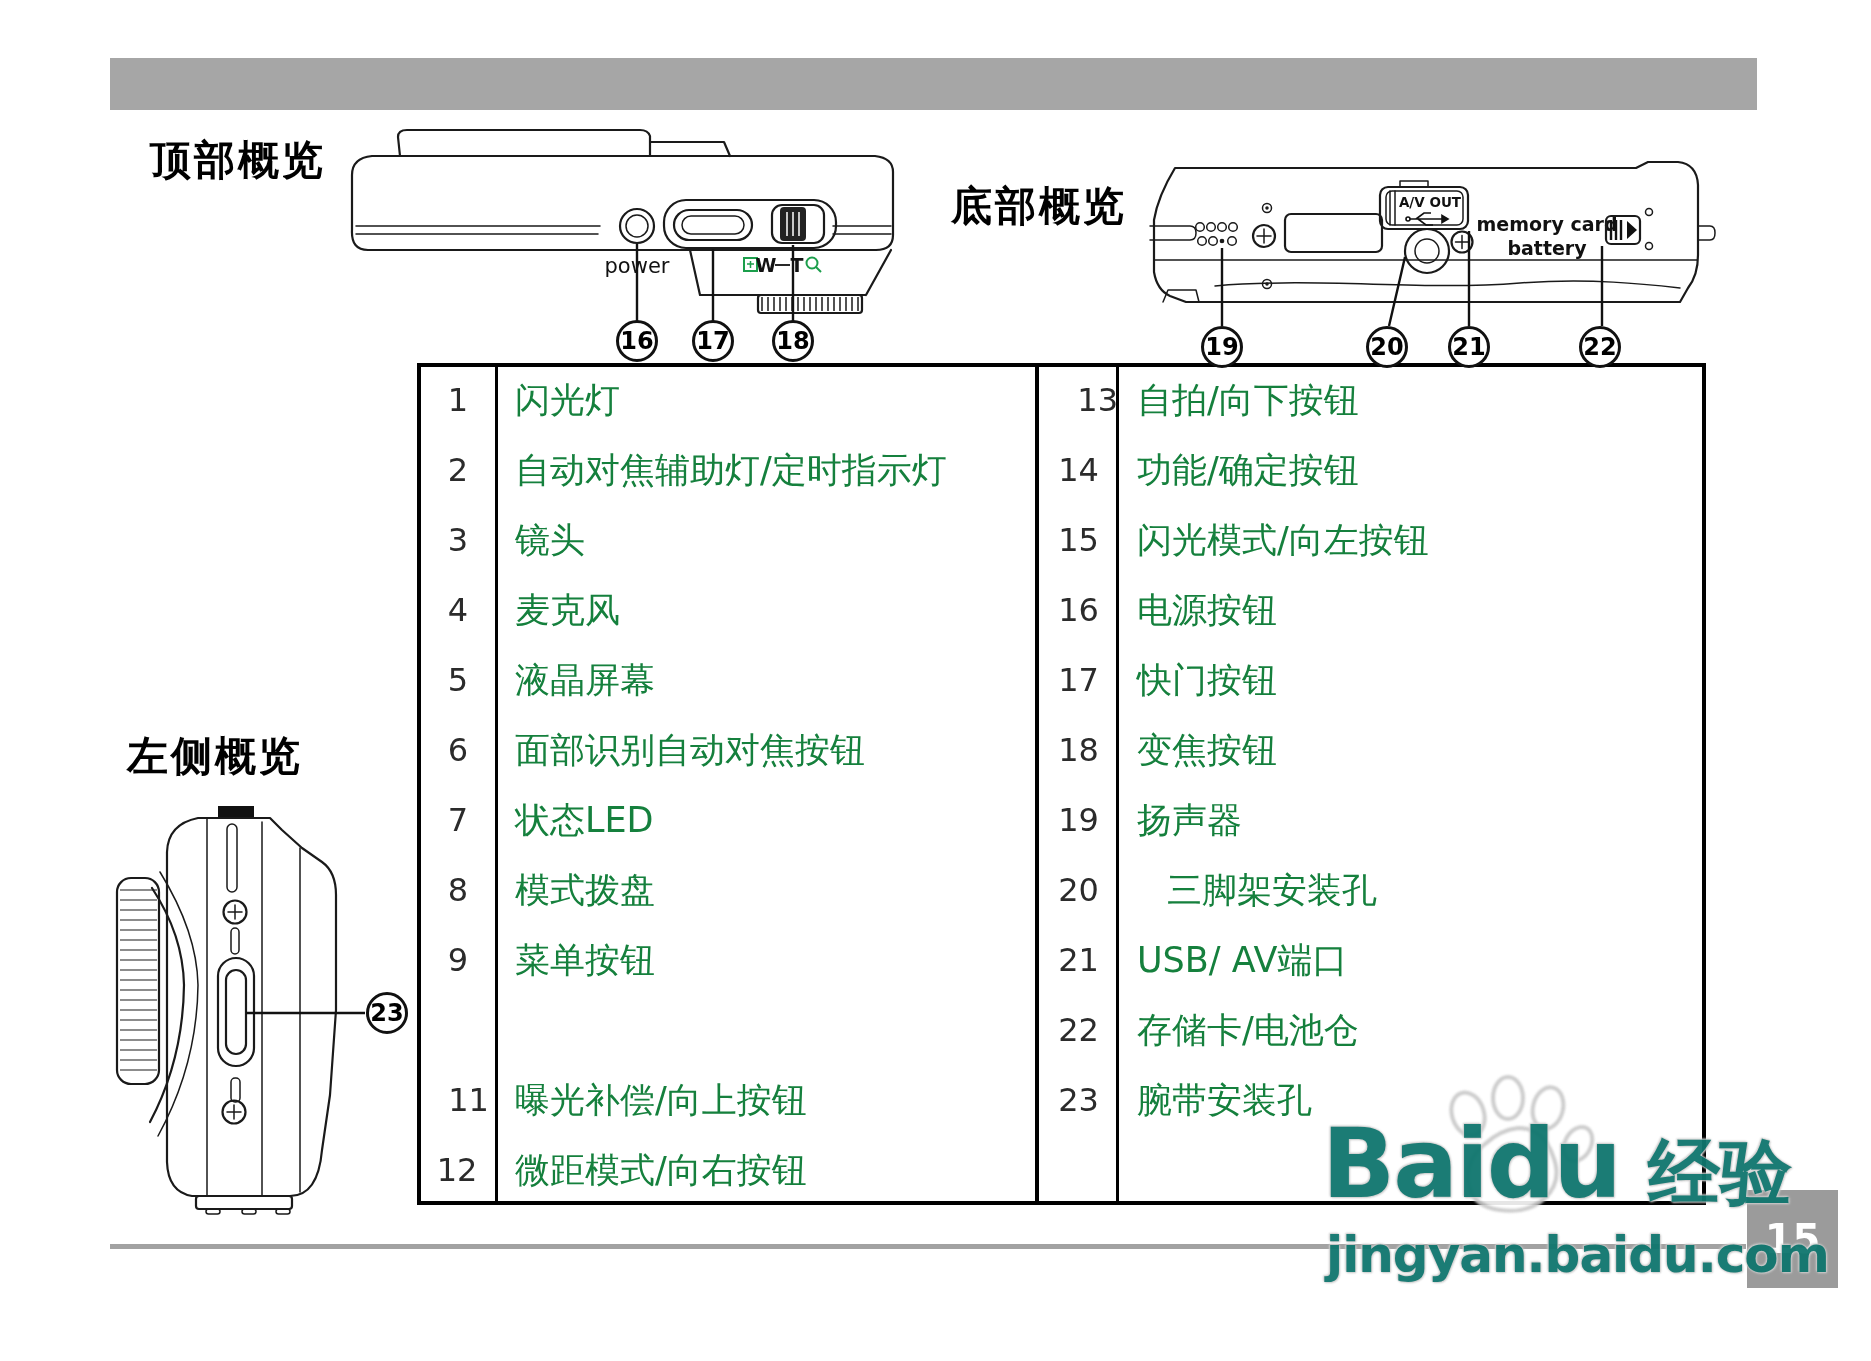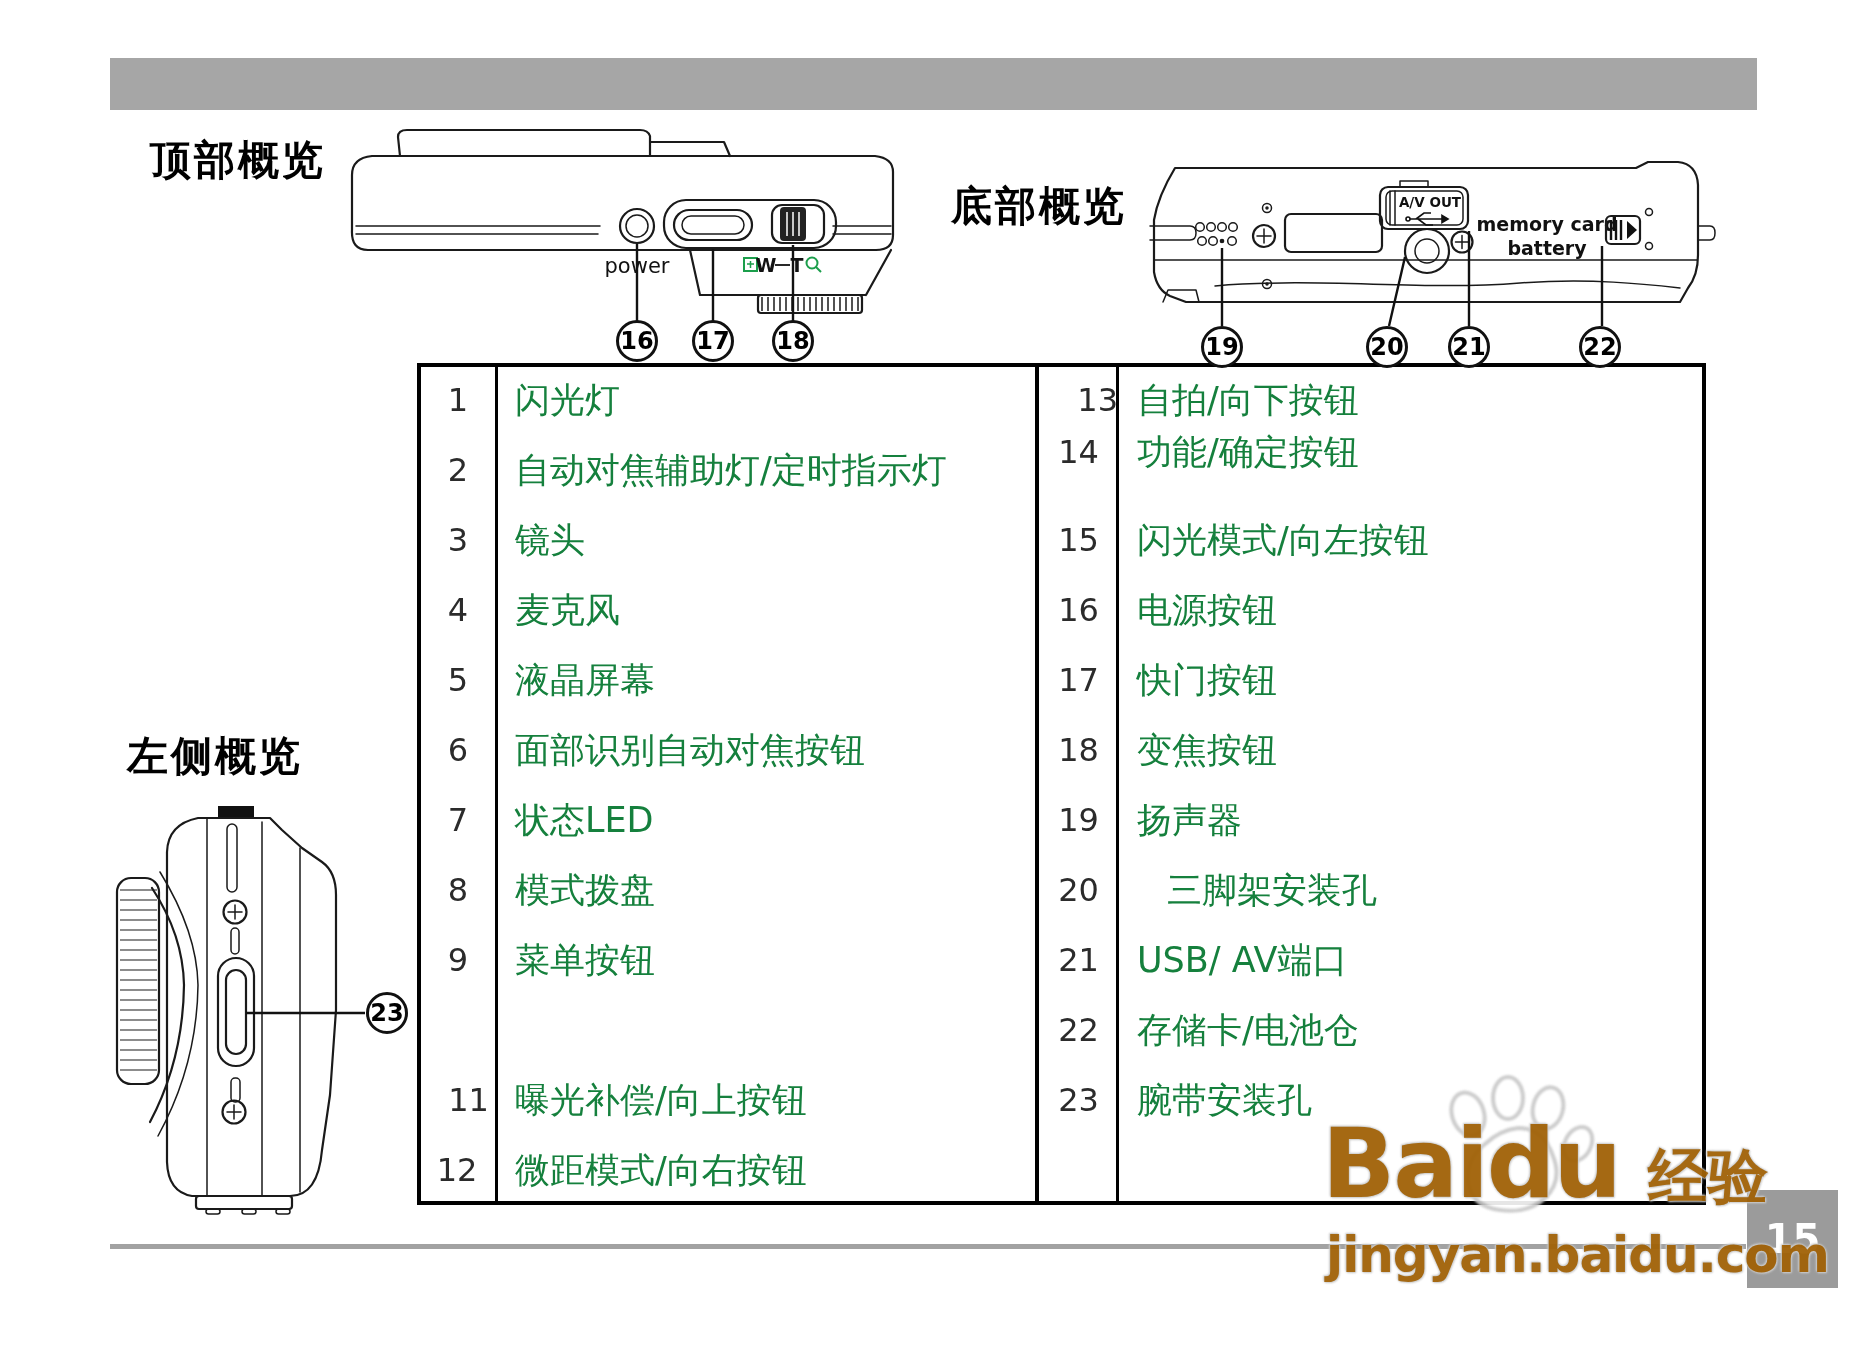--- a/index.html
+++ b/index.html
@@ -25,25 +25,25 @@
   .callout{width:42px;height:42px;border:3.5px solid #111;border-radius:50%;background:#fff;
            box-sizing:border-box;display:flex;align-items:center;justify-content:center;
            font-size:24px;font-weight:bold;color:#000;z-index:3;}
   
   svg{overflow:visible;}
   .ln{stroke:#1a1a1a;fill:none;stroke-width:2.2;stroke-linejoin:round;stroke-linecap:round;}
   .thin{stroke-width:1.5;}
   .stem{stroke:#111;stroke-width:2.4;fill:none;}
   .dtext{fill:#111;font-family:"DejaVu Sans","Liberation Sans",sans-serif;}
   
-  .wm{color:#a16207;text-shadow:0 0 1px #c2c2c2,0 0 3px #c9c9c9,1px 1px 2px #cfcfcf,-1px -1px 2px #cfcfcf;
+  .wm{color:#0f766e;text-shadow:0 0 1px #c2c2c2,0 0 3px #c9c9c9,1px 1px 2px #cfcfcf,-1px -1px 2px #cfcfcf;
       filter:blur(0.6px);opacity:.95;font-weight:bold;white-space:nowrap;}
   #wm-row{left:1322px;top:1108px;display:flex;align-items:baseline;z-index:2;}
   #wm-brand{font-size:96px;letter-spacing:-2px;}
-  #wm-cn{font-size:60px;margin-left:28px;}
+  #wm-cn{font-size:72px;margin-left:28px;}
   #wm-url{left:1326px;top:1226px;font-size:50px;letter-spacing:-1px;z-index:2;}
   #wm-paw{left:1430px;top:1076px;z-index:1;filter:blur(0.8px);opacity:.9;}
 </style>
 </head>
 <body>
 
 <div id="page">
 
   <div class="abs" id="top-bar"></div>
 
@@ -243,21 +243,21 @@
       <div class="trow" style="top: 770px; left: 0px; right: 0px;">
         <span class="tnum" style="left: 4px; width: 72px;">12</span>
         <span class="tlabel" style="left: 98px;">微距模式/向右按钮</span>
       </div>
     </div>
   <div class="abs tcol" id="right-rows" style="left:1037px;width:672px;">
       <div class="trow" style="top: 0px; left: 0px; right: 0px;">
         <span class="tnum" style="left: 2px; width: 79px; text-align: right;">13</span>
         <span class="tlabel" style="left: 100px;">自拍/向下按钮</span>
       </div>
-      <div class="trow" style="top: 52px; left: 0px; right: 0px;">
+      <div class="trow" style="top: 70px; left: 0px; right: 0px;">
         <span class="tnum" style="left: 2px; width: 79px;">14</span>
         <span class="tlabel" style="left: 100px;">功能/确定按钮</span>
       </div>
       <div class="trow" style="top: 140px; left: 0px; right: 0px;">
         <span class="tnum" style="left: 2px; width: 79px;">15</span>
         <span class="tlabel" style="left: 100px;">闪光模式/向左按钮</span>
       </div>
       <div class="trow" style="top: 210px; left: 0px; right: 0px;">
         <span class="tnum" style="left: 2px; width: 79px;">16</span>
         <span class="tlabel" style="left: 100px;">电源按钮</span>

